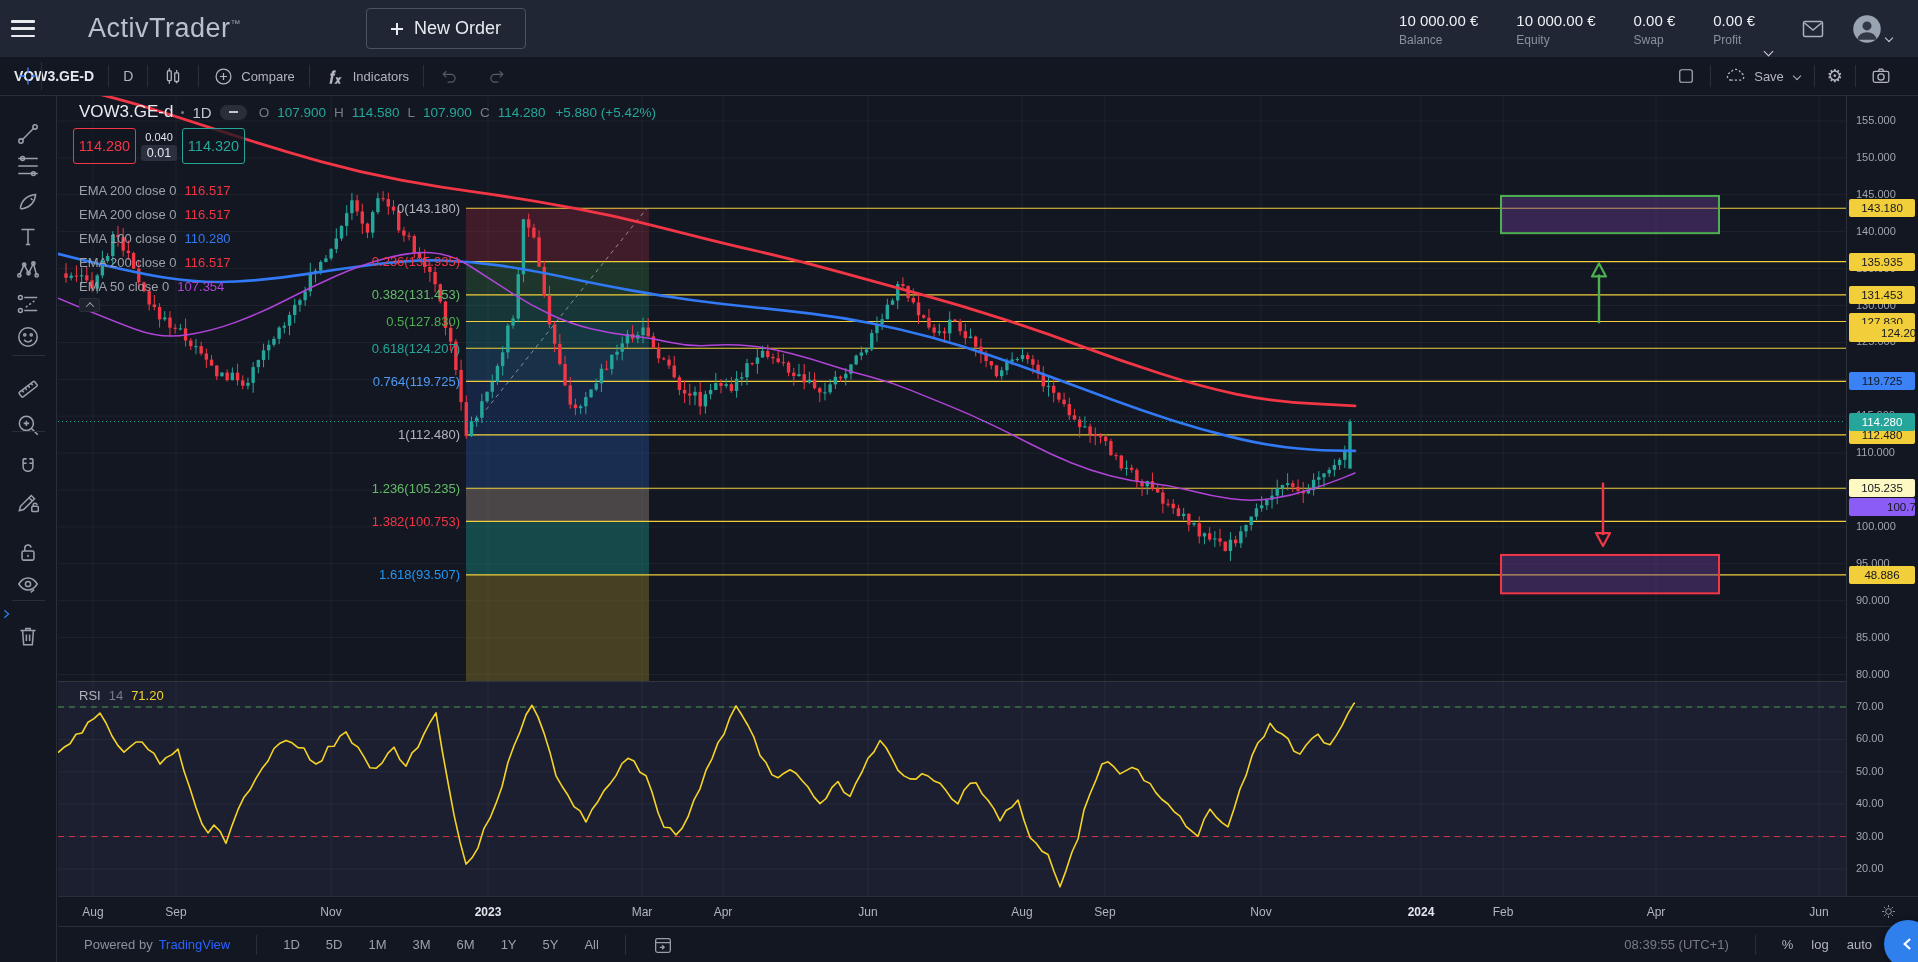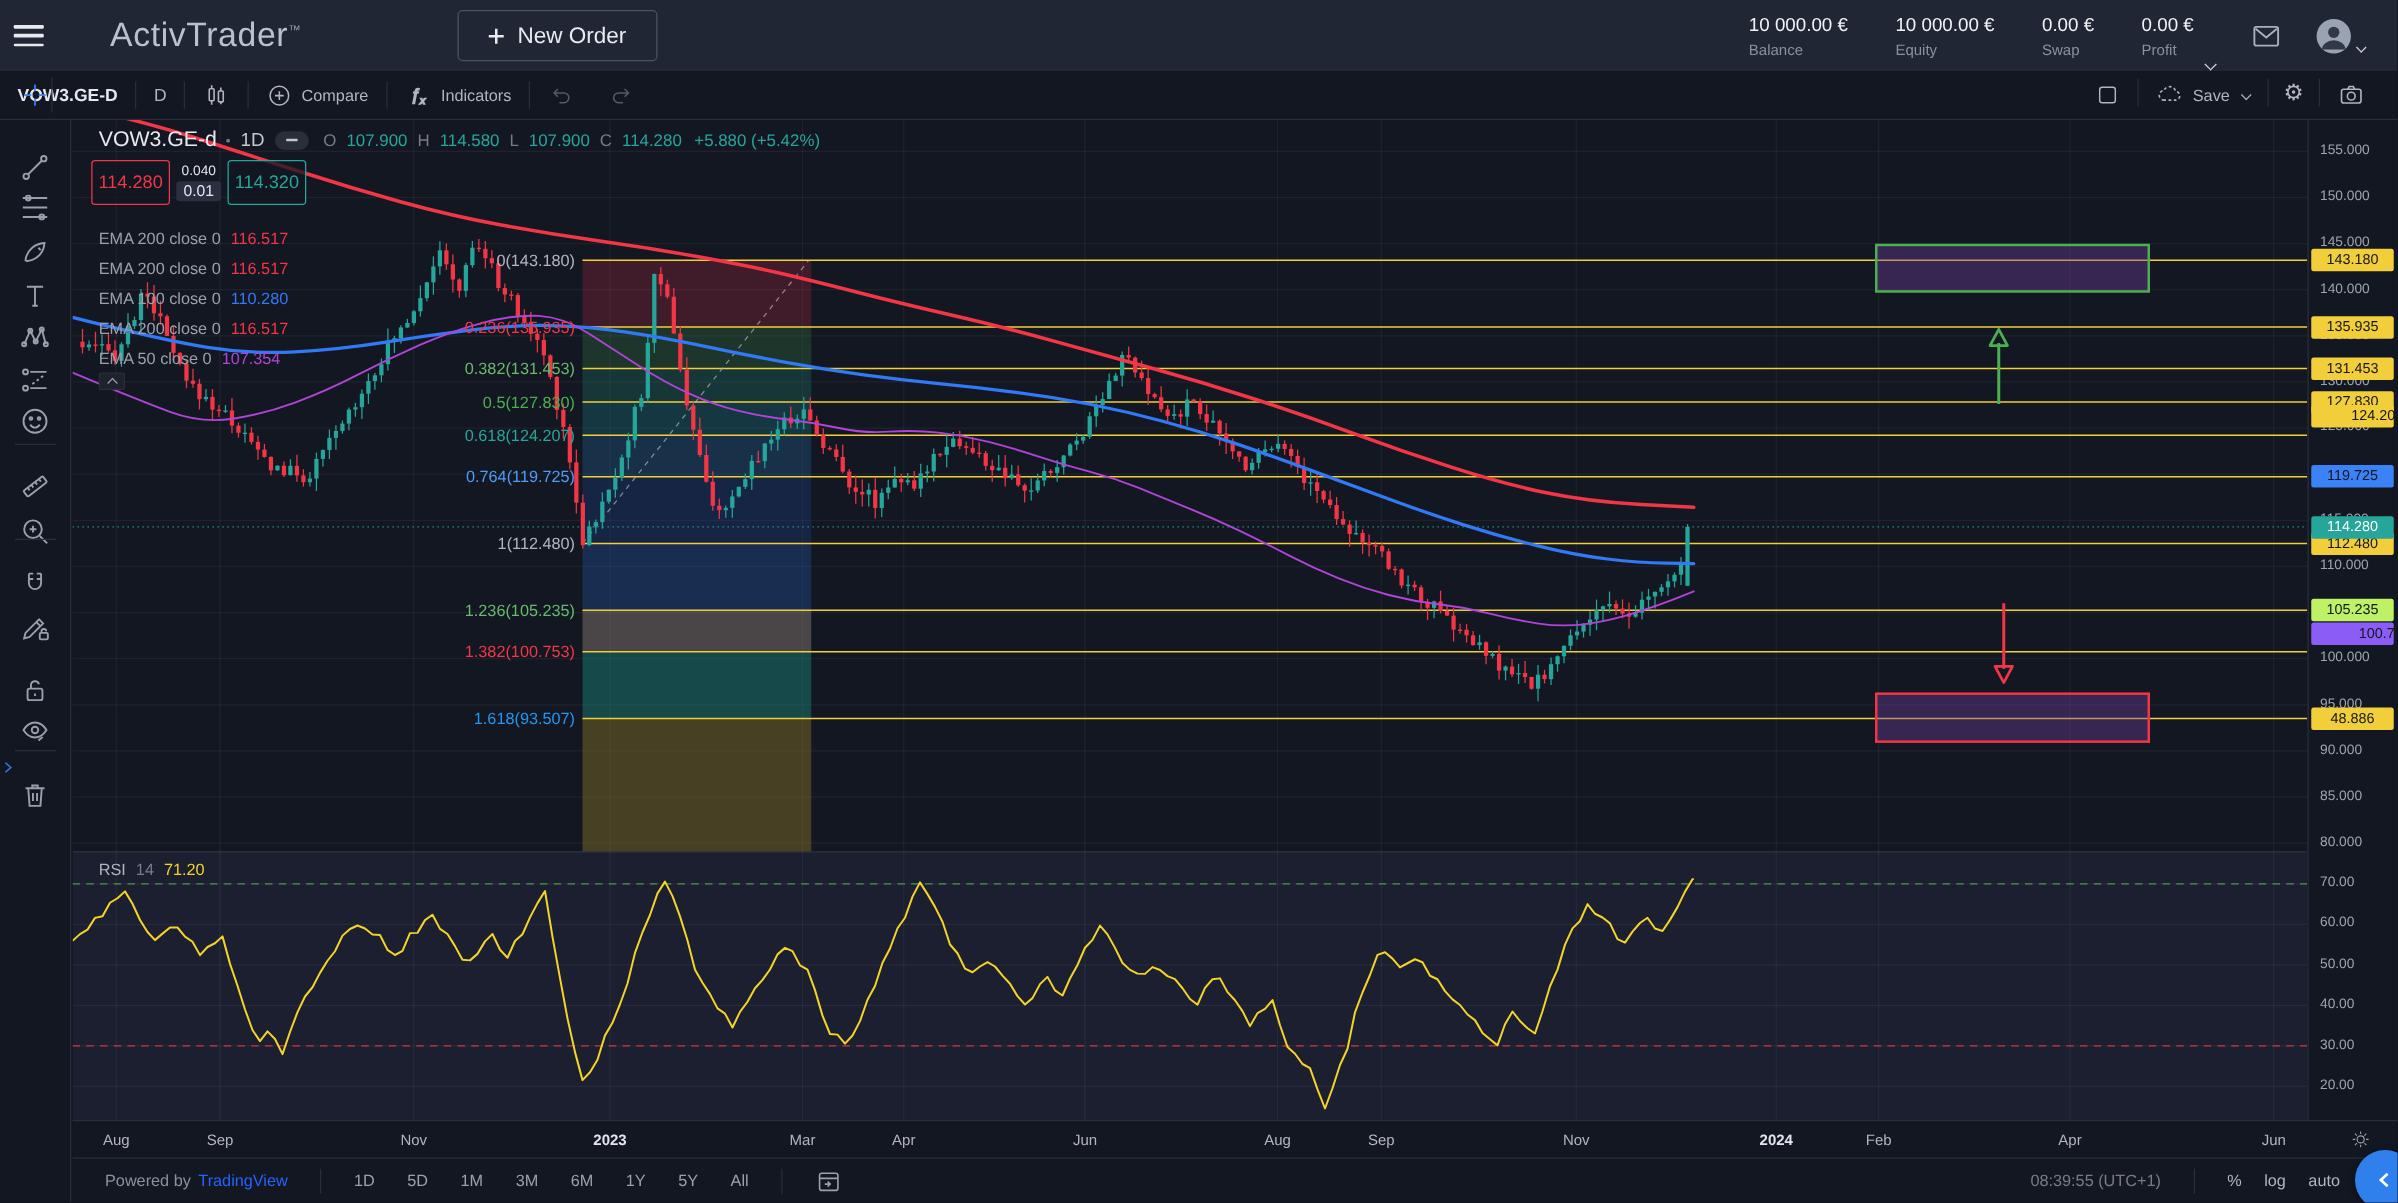--- a/index.html
+++ b/index.html
@@ -32,21 +32,21 @@
   
   .toolbar { position:absolute; left:0; top:57px; width:1918px; height:39px; background:#131722; border-bottom:1px solid #2a2e39; display:flex; align-items:center; }
   .tb-left { width:57px; height:100%; display:flex; align-items:center; justify-content:center; border-right:1px solid #2a2e39; }
   .tb-left svg { stroke:#3b82f6; fill:none; stroke-width:1.7; }
   .tb-item { display:flex; align-items:center; gap:7px; padding:0 14px; height:26px; color:#b2b5be; font-size:13px; cursor:pointer; }
   .tb-item svg { stroke:#b2b5be; fill:none; stroke-width:1.4; }
   .tb-sym { font-size:14px; font-weight:bold; color:#e4e7ec; }
   .tb-int { font-size:14px; }
   .tb-div { width:1px; height:22px; background:#2a2e39; }
   .dim svg { stroke:#565b66; }
-  .tb-right { margin-left:auto; display:flex; padding-right:12px; }
+  .tb-right { margin-left:auto; display:flex; align-items:center; padding-right:12px; }
   .gear-glyph { font-size:18px; color:#b2b5be; padding:0 12px; cursor:pointer; }
   .dn-caret { width:6px; height:6px; border-right:1.5px solid #b2b5be; border-bottom:1.5px solid #b2b5be; transform:rotate(45deg); margin-left:3px; }
 
   
   .sidebar { position:absolute; left:0; top:96px; width:57px; height:866px; background:#131722; border-right:1px solid #2a2e39; }
   .tool { position:absolute; left:14px; width:28px; height:28px; display:flex; align-items:center; justify-content:center; cursor:pointer; }
   .tool svg { stroke:#9aa0ab; fill:none; stroke-width:1.4; }
   .tool.active svg { stroke:#3b82f6; }
   .side-sep { position:absolute; left:12px; width:33px; height:1px; background:#2a2e39; }
   .side-flyout { position:absolute; left:0; width:13px; height:26px; display:flex; align-items:center; }
@@ -1027,21 +1027,21 @@
         <div class="tick" style="top: 701.2px; text-align: right;">40.00</div>
         <div class="tick" style="top: 733.6px;">30.00</div>
         <div class="tick" style="top: 766px;">20.00</div>
         <div class="plabel" style="top: 103.232px; background: rgb(242, 207, 58);">143.180</div>
         <div class="plabel" style="top: 156.7px; background: rgb(242, 207, 58);">135.935</div>
         <div class="plabel" style="top: 189.777px; background: rgb(242, 207, 58);">131.453</div>
         <div class="plabel" style="top: 216.515px; background: rgb(242, 207, 58);">127.830</div>
         <div class="plabel" style="top: 228px; background: rgb(242, 207, 58); padding-left: 32px;">124.207</div>
         <div class="plabel" style="top: 276.329px; background: #3b82f6;">119.725</div>
         <div class="plabel" style="top: 329.798px; background: rgb(242, 207, 58);">112.480</div>
-        <div class="plabel" style="top: 383.266px; background: #bef264;">105.235</div>
+        <div class="plabel" style="top: 383.266px; background: #fef9c3;">105.235</div>
         <div class="plabel" style="top: 402px; background: #8b5cf6; padding-left: 38px;">100.753</div>
         <div class="plabel" style="top: 469.818px; background: rgb(242, 207, 58);">48.886</div>
         <div class="plabel cur" style="top: 316.514px; background: rgb(38, 166, 154);">114.280</div>
       </div>
 
     <div class="time-axis" id="timeAxis">
       <div class="axis-gear">
         <svg width="17" height="17" viewBox="0 0 24 24">
             <circle cx="12" cy="12" r="4"></circle>
             <path d="M12 3v3M12 18v3M3 12h3M18 12h3M5.6 5.6l2.1 2.1M16.3 16.3l2.1 2.1M18.4 5.6l-2.1 2.1M7.7 16.3l-2.1 2.1"></path>

